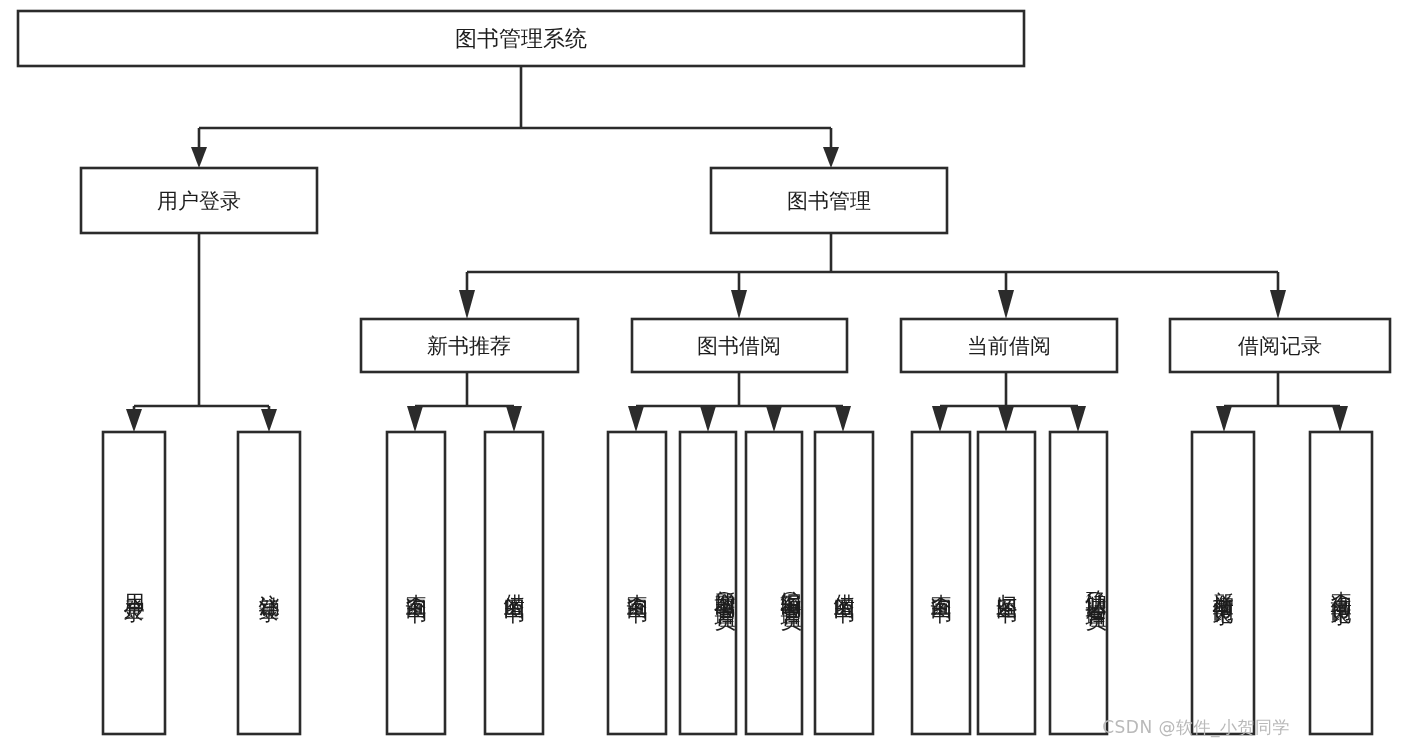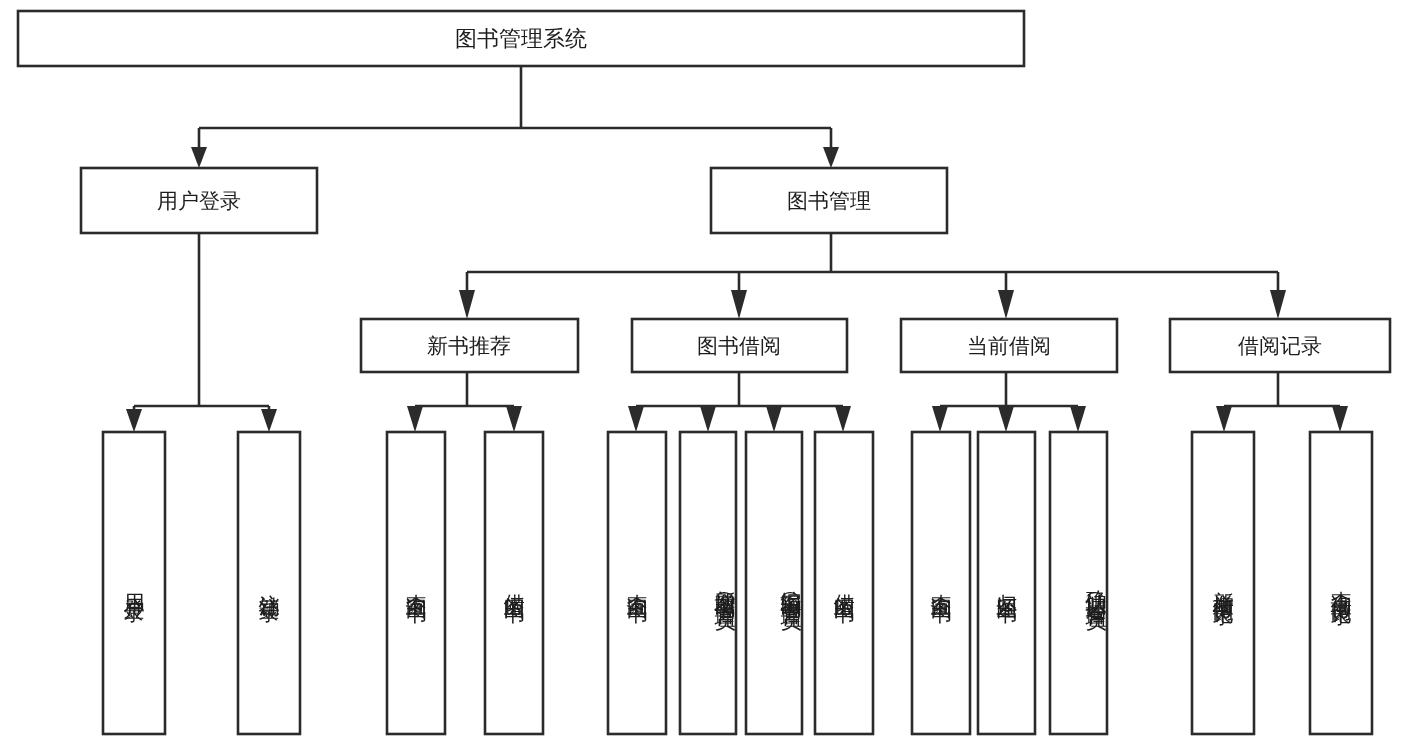--- a/index.html
+++ b/index.html
@@ -218,14 +218,15 @@
   <div class="leaf-label" style="left:746px; top:438px; width:56px; height:296px; display:flex; align-items:flex-start; justify-content:center;">编辑图书（管理员）</div>
   <div class="leaf-label" style="left:815px; top:432px; width:58px; height:302px; display:flex; align-items:center; justify-content:center;">借阅图书</div>
 
   <div class="leaf-label" style="left:912px; top:432px; width:58px; height:302px; display:flex; align-items:center; justify-content:center;">查询图书</div>
   <div class="leaf-label" style="left:978px; top:432px; width:57px; height:302px; display:flex; align-items:center; justify-content:center;">归还图书</div>
   <div class="leaf-label" style="left:1050px; top:438px; width:57px; height:296px; display:flex; align-items:flex-start; justify-content:center;">确认归还（管理员）</div>
 
   <div class="leaf-label" style="left:1192px; top:432px; width:62px; height:302px; display:flex; align-items:center; justify-content:center;">新增借阅记录</div>
   <div class="leaf-label" style="left:1310px; top:432px; width:62px; height:302px; display:flex; align-items:center; justify-content:center;">查询借阅记录</div>
 
+  <div class="watermark">CSDN @软件_小贺同学</div>
 
 </div>
 
 </body></html>

